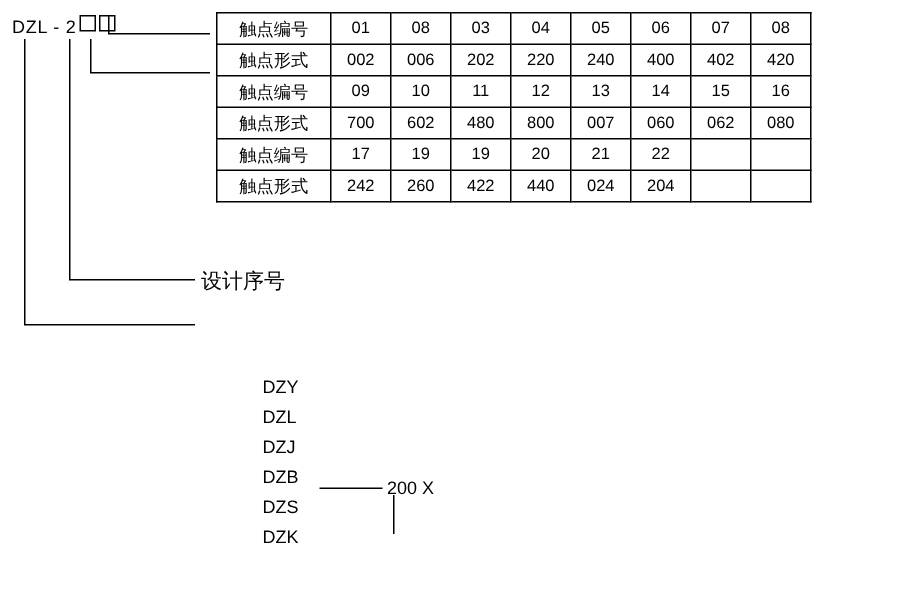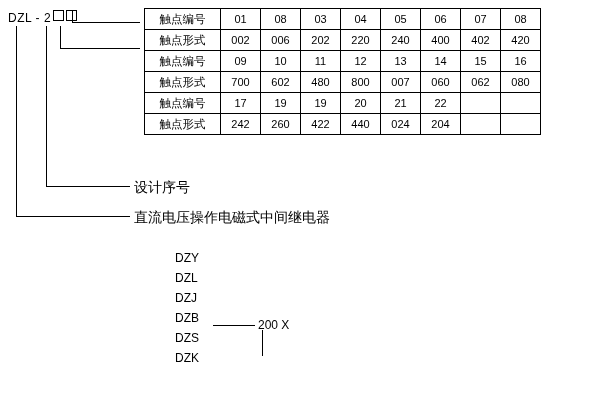--- a/index.html
+++ b/index.html
@@ -138,21 +138,20 @@
 
   <div class="vline" style="left:60px; top:26px; height:22px;"></div>
   <div class="hline" style="left:60px; top:48px; width:80px;"></div>
 
   <div class="vline" style="left:46px; top:26px; height:160px;"></div>
   <div class="hline" style="left:46px; top:186px; width:84px;"></div>
   <div class="anno" style="left:134px; top:179px;">设计序号</div>
 
   <div class="vline" style="left:16px; top:26px; height:190px;"></div>
   <div class="hline" style="left:16px; top:216px; width:114px;"></div>
-  <div class="anno" style="left:134px; top:209px;">直流电压操作电磁式中间继电器</div>
 
   <table class="contact-table">
     <tbody>
       <tr>
         <td class="rowhead">触点编号</td>
         <td class="cell">01</td>
         <td class="cell">08</td>
         <td class="cell">03</td>
         <td class="cell">04</td>
         <td class="cell">05</td>

